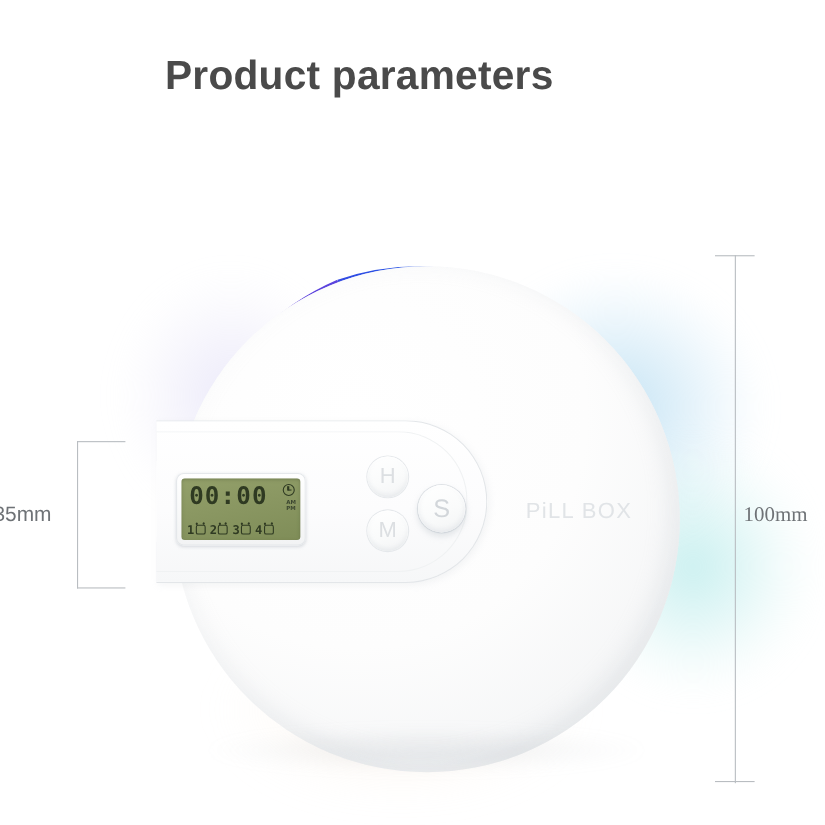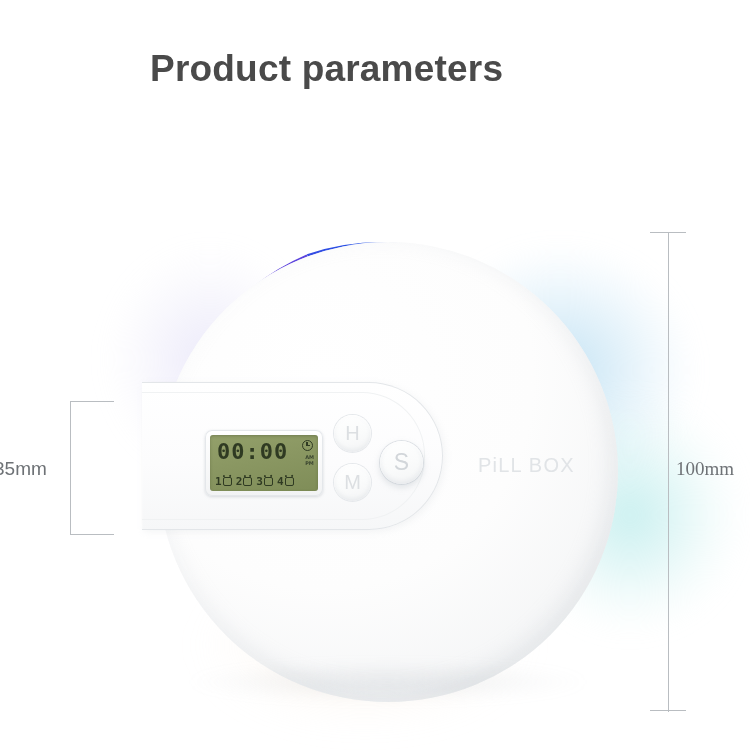--- a/index.html
+++ b/index.html
@@ -134,21 +134,20 @@
     top: 198px;
     width: 118px;
     height: 66px;
     border-radius: 7px;
     background: linear-gradient(180deg, #ffffff 0%, #f2f3f4 100%);
     box-shadow:
       0 1px 3px rgba(170,178,186,0.45),
       inset 0 0 0 1px rgba(226,230,233,0.9);
     padding: 5px;
     box-sizing: border-box;
-    margin-left: 45px;
   }
   #lcd-screen {
     position: relative;
     width: 100%;
     height: 100%;
     border-radius: 3px;
     background: linear-gradient(168deg, #93a06a 0%, #8a9762 45%, #7f8d58 100%);
     box-shadow: inset 0 1px 3px rgba(60,70,40,0.35);
     overflow: hidden;
   }

